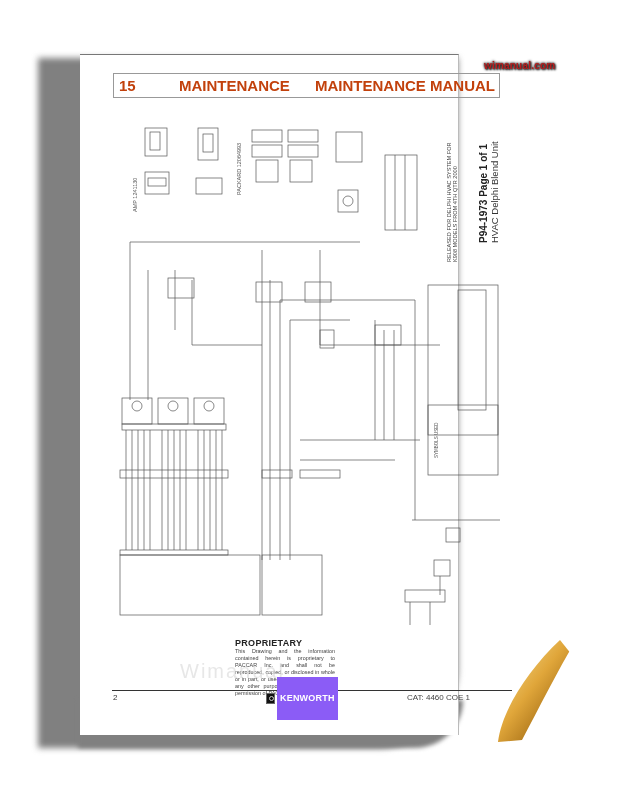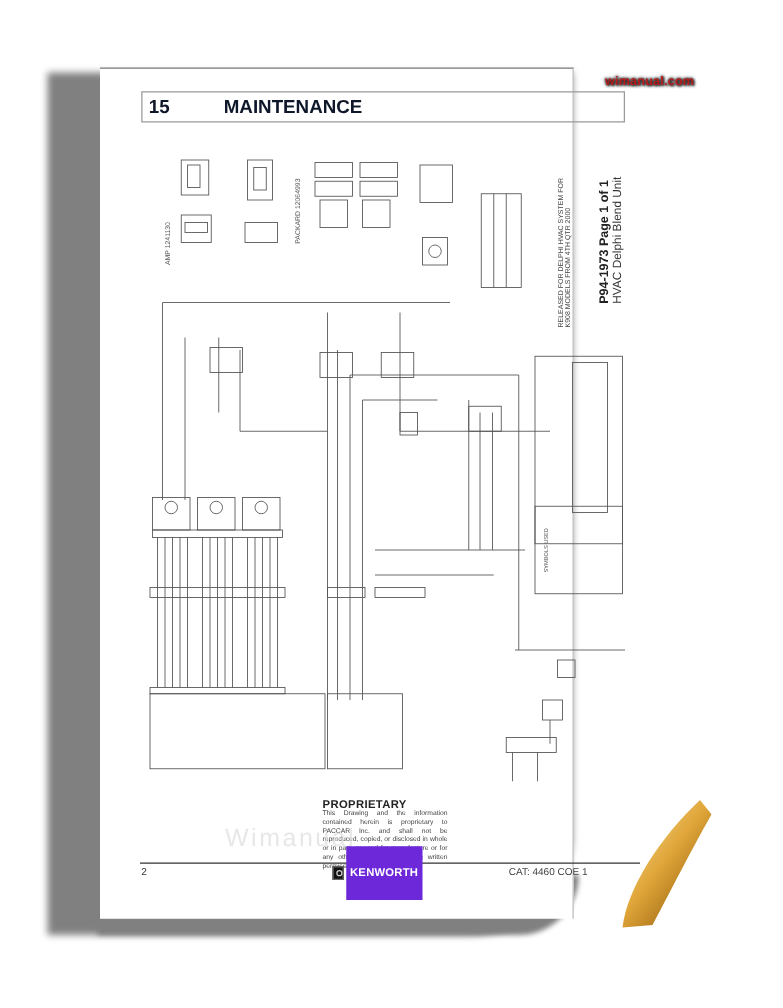--- a/index.html
+++ b/index.html
@@ -1,51 +1,52 @@
 <!DOCTYPE html>
 <html><head>
 <meta charset="utf-8">
 <style>
   html,body{margin:0;padding:0;background:#fff;}
   body{width:626px;height:806px;position:relative;overflow:hidden;font-family:"Liberation Sans",sans-serif;}
   .shadow{position:absolute;left:38px;top:58px;width:420px;height:690px;background:#808080;border-radius:0 0 80px 0;filter:blur(3px);}
   .shadow2{position:absolute;left:78px;top:700px;width:385px;height:48px;background:#808080;border-radius:0 0 60px 0;filter:blur(2px);}
   .page{position:absolute;left:80px;top:54px;width:378px;height:680px;background:#fff;border-top:1px solid #777;border-right:1px solid #bbb;}
   .watermark-top{position:absolute;left:484px;top:60px;font-size:10px;color:#b91c1c;font-weight:bold;text-shadow:0 0 2px #222,0 0 3px #222,1px 1px 2px #000;letter-spacing:0.2px;}
-  .header{position:absolute;left:113px;top:73px;width:387px;height:25px;border:1px solid #999;box-sizing:border-box;display:flex;align-items:center;font-weight:bold;font-size:15px;color:#0f172a;}
+  .header{position:absolute;left:113px;top:73px;width:387px;height:25px;border:1px solid #999;box-sizing:border-box;display:flex;align-items:center;font-weight:bold;font-size:15px;color:#c2410c;}
   .hdr-num{position:absolute;left:5px;}
   .hdr-sec{position:absolute;left:65px;}
   .hdr-title{position:absolute;right:4px;}
   .diagram{position:absolute;left:100px;top:110px;width:420px;height:520px;}
-  .prop{position:absolute;left:235px;top:638px;width:100px;margin-left:23px;}
+  .prop{position:absolute;left:235px;top:638px;width:100px;}
   .prop-title{font-size:9px;font-weight:bold;color:#222;letter-spacing:0.3px;}
   .prop-text{font-size:5.4px;line-height:7px;color:#444;text-align:justify;}
   .wm-bottom{position:absolute;left:180px;top:660px;font-size:20px;color:#ddd;font-weight:normal;letter-spacing:2px;opacity:0.7;text-align:right;}
   .footer-line{position:absolute;left:112px;top:690px;width:400px;height:1px;background:#333;}
   .footer-page{position:absolute;left:113px;top:693px;font-size:8px;color:#333;}
   .kenworth{position:absolute;left:266px;top:693px;height:11px;display:flex;align-items:center;}
   .kw-icon{width:9px;height:11px;background:#111;border:1px solid #666;box-sizing:border-box;margin-right:2px;position:relative;}
   .kw-icon:after{content:"";position:absolute;left:2px;top:2px;width:3px;height:3px;border:1px solid #ccc;border-radius:50%;}
-  .kw-text{background:#6d28d9;color:#fff;font-weight:bold;font-size:9px;padding:16px 3px;height:11px;line-height:11px;letter-spacing:0.2px;}
+  .kw-text{background:#8b5cf6;color:#fff;font-weight:bold;font-size:9px;padding:16px 3px;height:11px;line-height:11px;letter-spacing:0.2px;}
   .cat{position:absolute;left:407px;top:693px;font-size:8px;color:#444;}
   .curl{position:absolute;left:488px;top:640px;width:90px;height:110px;}
 </style>
 </head>
 <body>
 
 <div class="shadow"></div>
 <div class="shadow2"></div>
 
 <div class="page"></div>
 
 <div class="watermark-top">wimanual.com</div>
 
 <div class="header">
   <span class="hdr-num">15</span>
   <span class="hdr-sec">MAINTENANCE</span>
+  <span class="hdr-title">MAINTENANCE MANUAL</span>
 </div>
 
 <svg class="diagram" viewBox="100 110 420 520" width="420" height="520" xmlns="http://www.w3.org/2000/svg" stroke="#555" fill="none" stroke-width="0.7">
 
   <g>
     <rect x="145" y="128" width="22" height="28"></rect>
     <rect x="150" y="132" width="10" height="18"></rect>
     <rect x="145" y="172" width="24" height="22"></rect>
     <rect x="148" y="178" width="18" height="8"></rect>
     <rect x="198" y="128" width="20" height="32"></rect>

